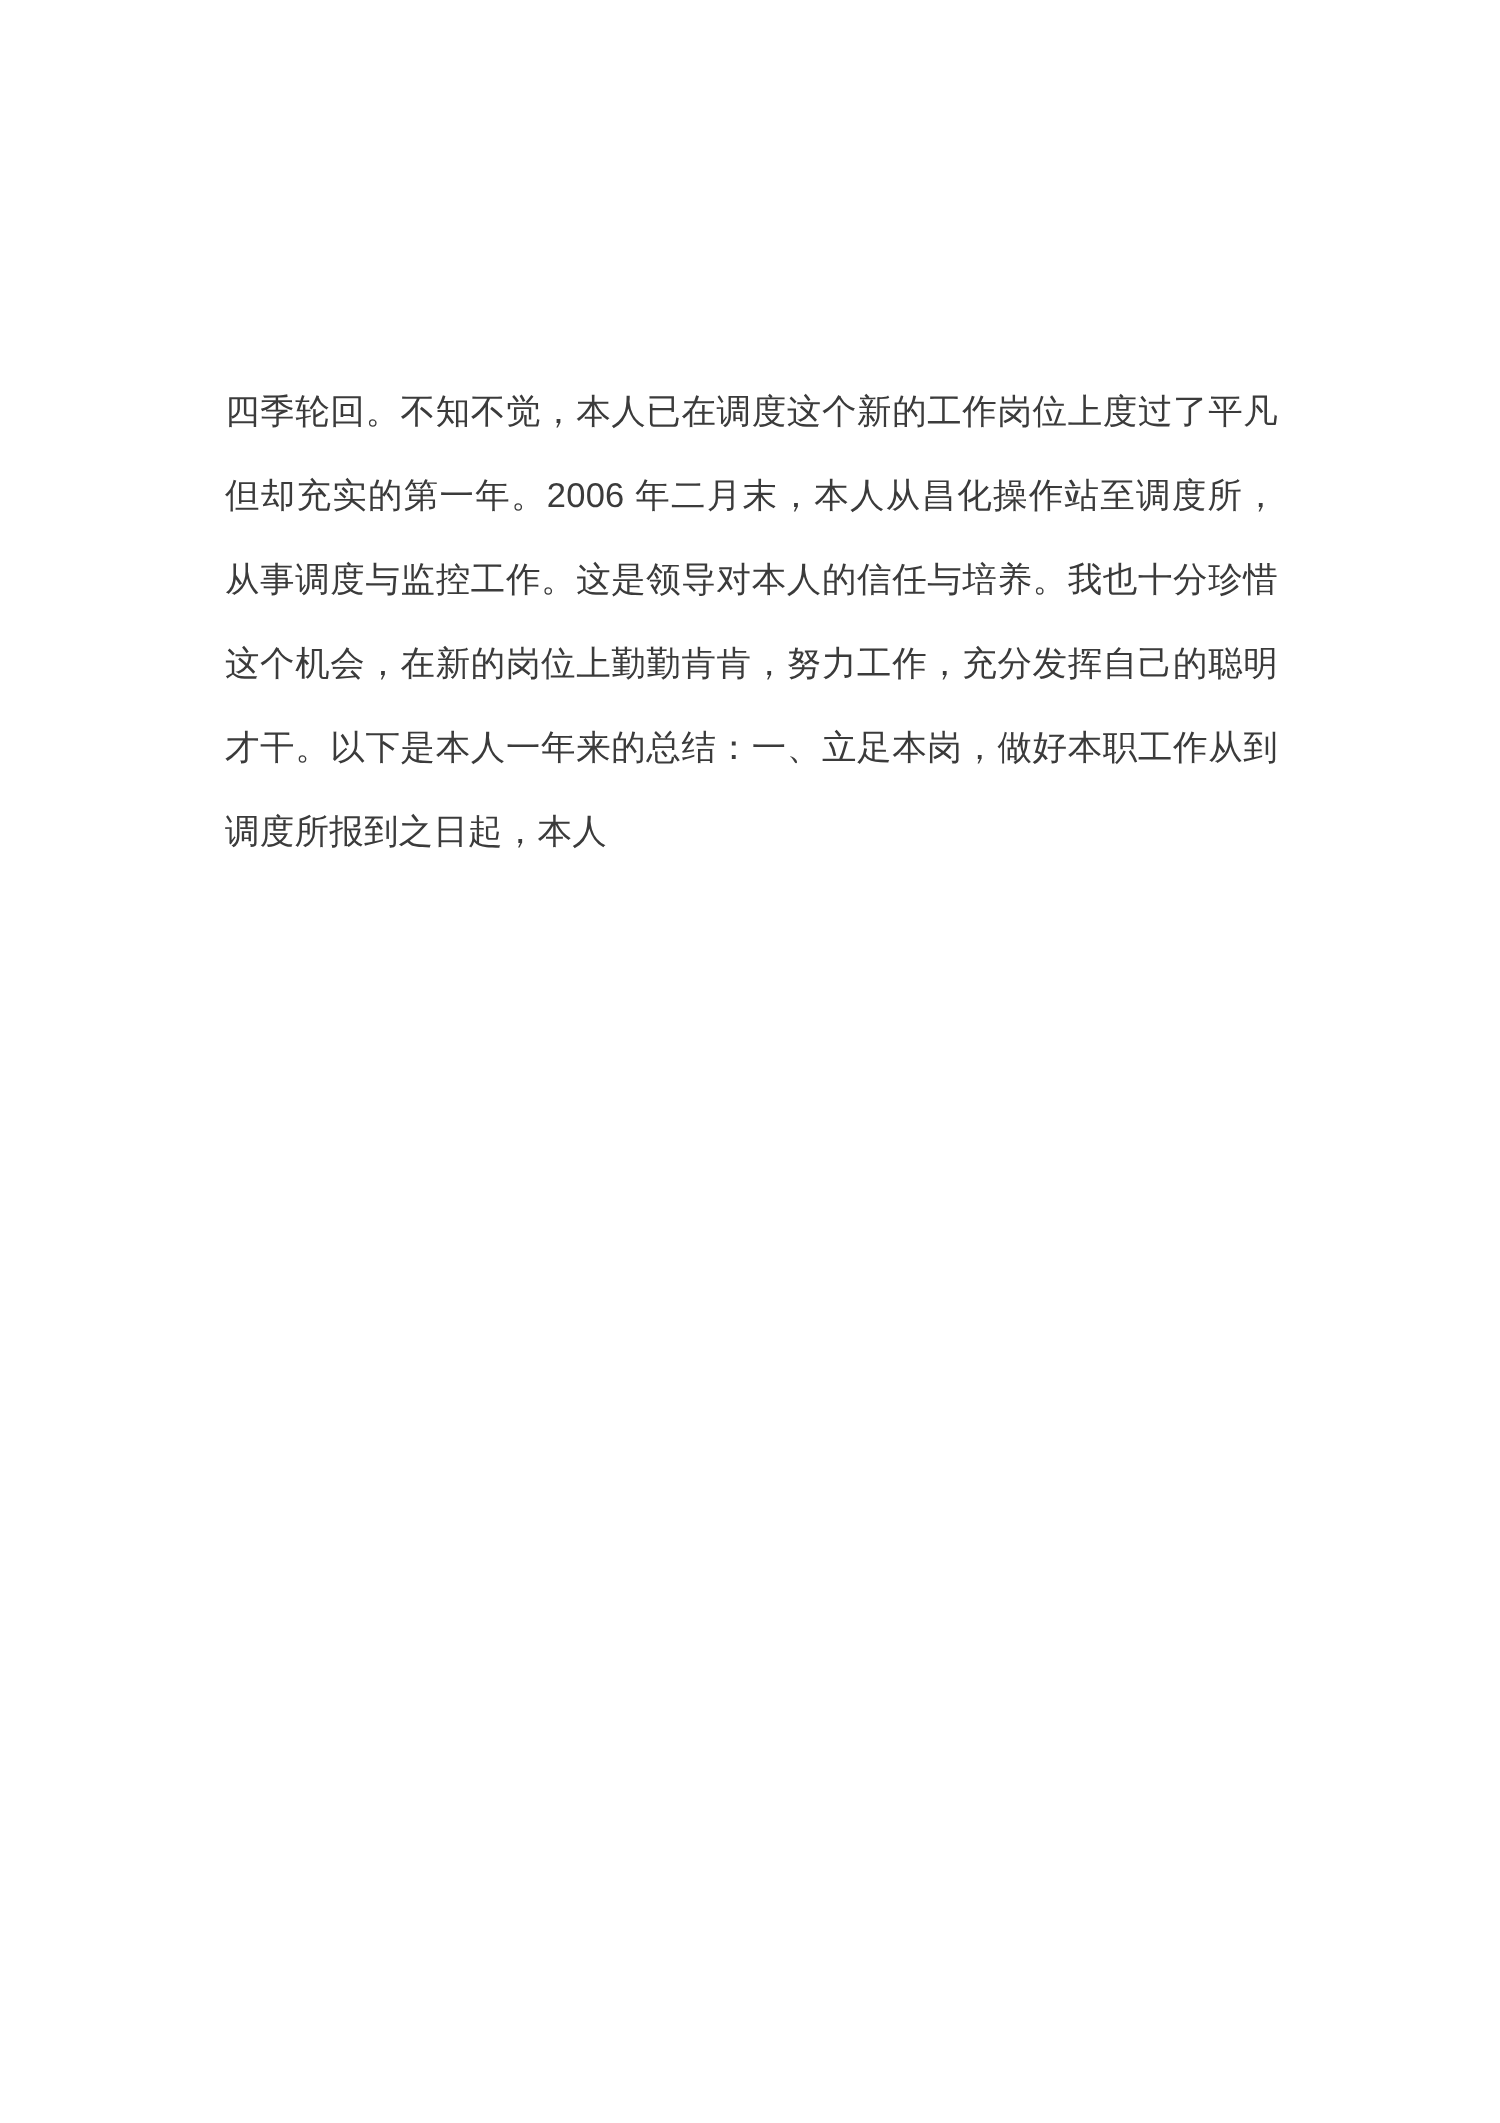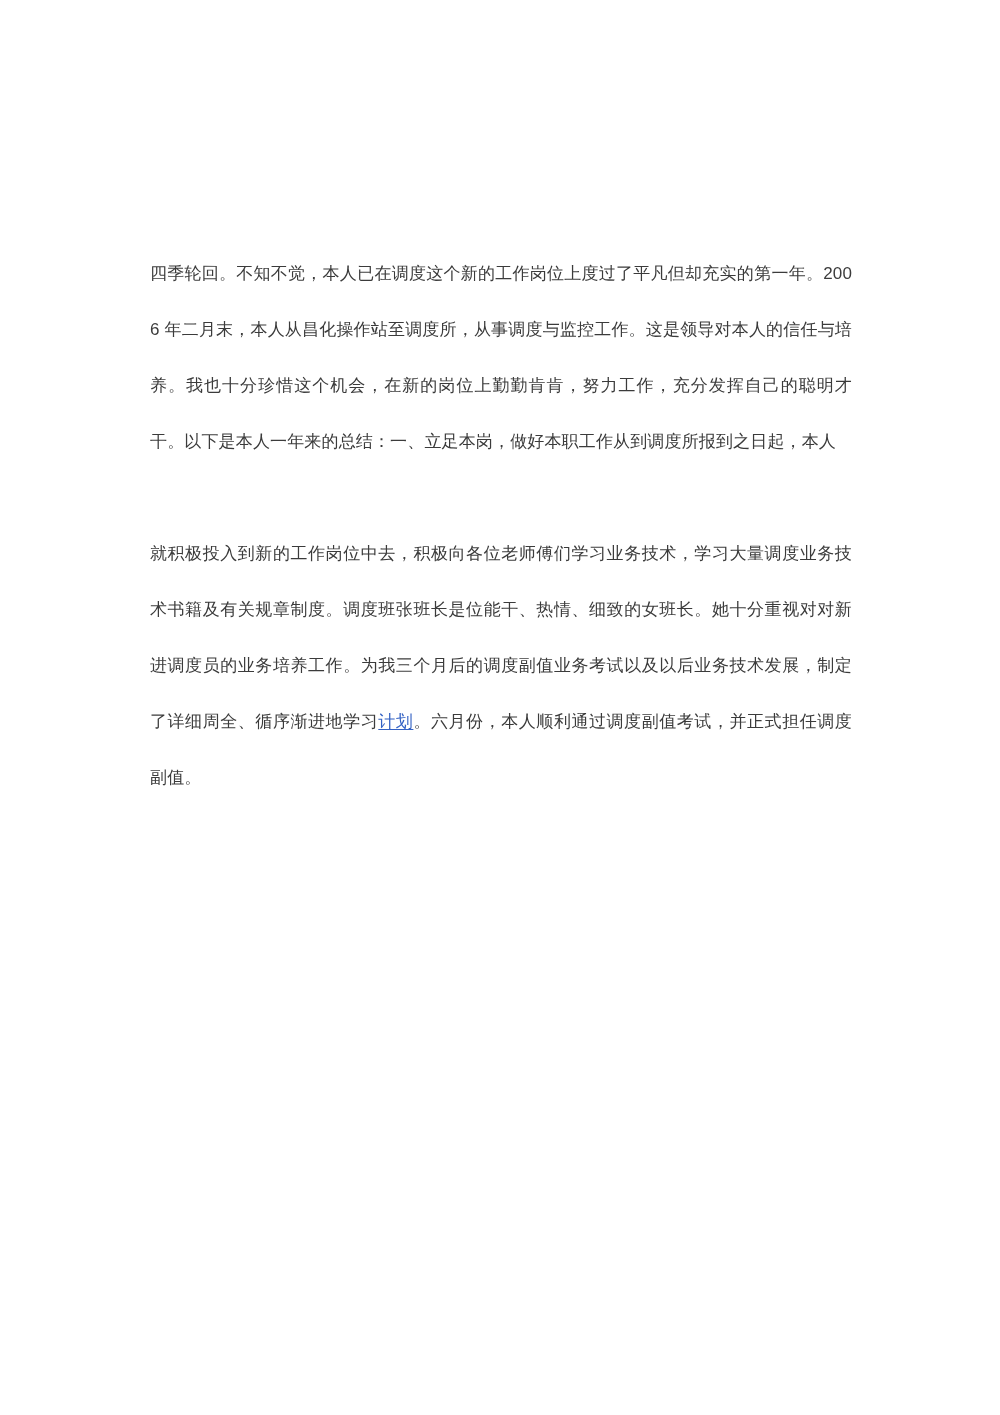--- a/index.html
+++ b/index.html
@@ -20,21 +20,21 @@
 
   .doc-body {
     position: absolute;
     left: 150px;
     top: 246px;
     width: 702px;
   }
 
   .para {
     font-family: "Liberation Sans", "DejaVu Sans", sans-serif;
-    font-size: 17px;
+    font-size: 23px;
     line-height: 56px;
     color: #3b3b3b;
     text-align: justify;
     text-justify: inter-character;
     letter-spacing: 0.15px;
     margin: 0;
     word-break: break-all;
     -webkit-font-smoothing: antialiased;
   }
 
@@ -52,15 +52,14 @@
   .run {
     white-space: pre-wrap;
   }
 </style>
 </head>
 <body>
 
 <div class="page">
   <div class="doc-body">
       <p class="para"><span class="run">四季轮回。不知不觉，本人已在调度这个新的工作岗位上度过了平凡但却充实的第一年。2006 年二月末，本人从昌化操作站至调度所，从事调度与监控工作。这是领导对本人的信任与培养。我也十分珍惜这个机会，在新的岗位上勤勤肯肯，努力工作，充分发挥自己的聪明才干。以下是本人一年来的总结：一、立足本岗，做好本职工作从到调度所报到之日起，本人</span></p>
-      <p class="para"><span class="run">就积极投入到新的工作岗位中去，积极向各位老师傅们学习业务技术，学习大量调度业务技术书籍及有关规章制度。调度班张班长是位能干、热情、细致的女班长。她十分重视对对新进调度员的业务培养工作。为我三个月后的调度副值业务考试以及以后业务技术发展，制定了详细周全、循序渐进地学习</span><span class="doc-link">计划</span><span class="run">。六月份，本人顺利通过调度副值考试，并正式担任调度副值。</span></p>
     </div>
 </div>
 
 </body></html>

